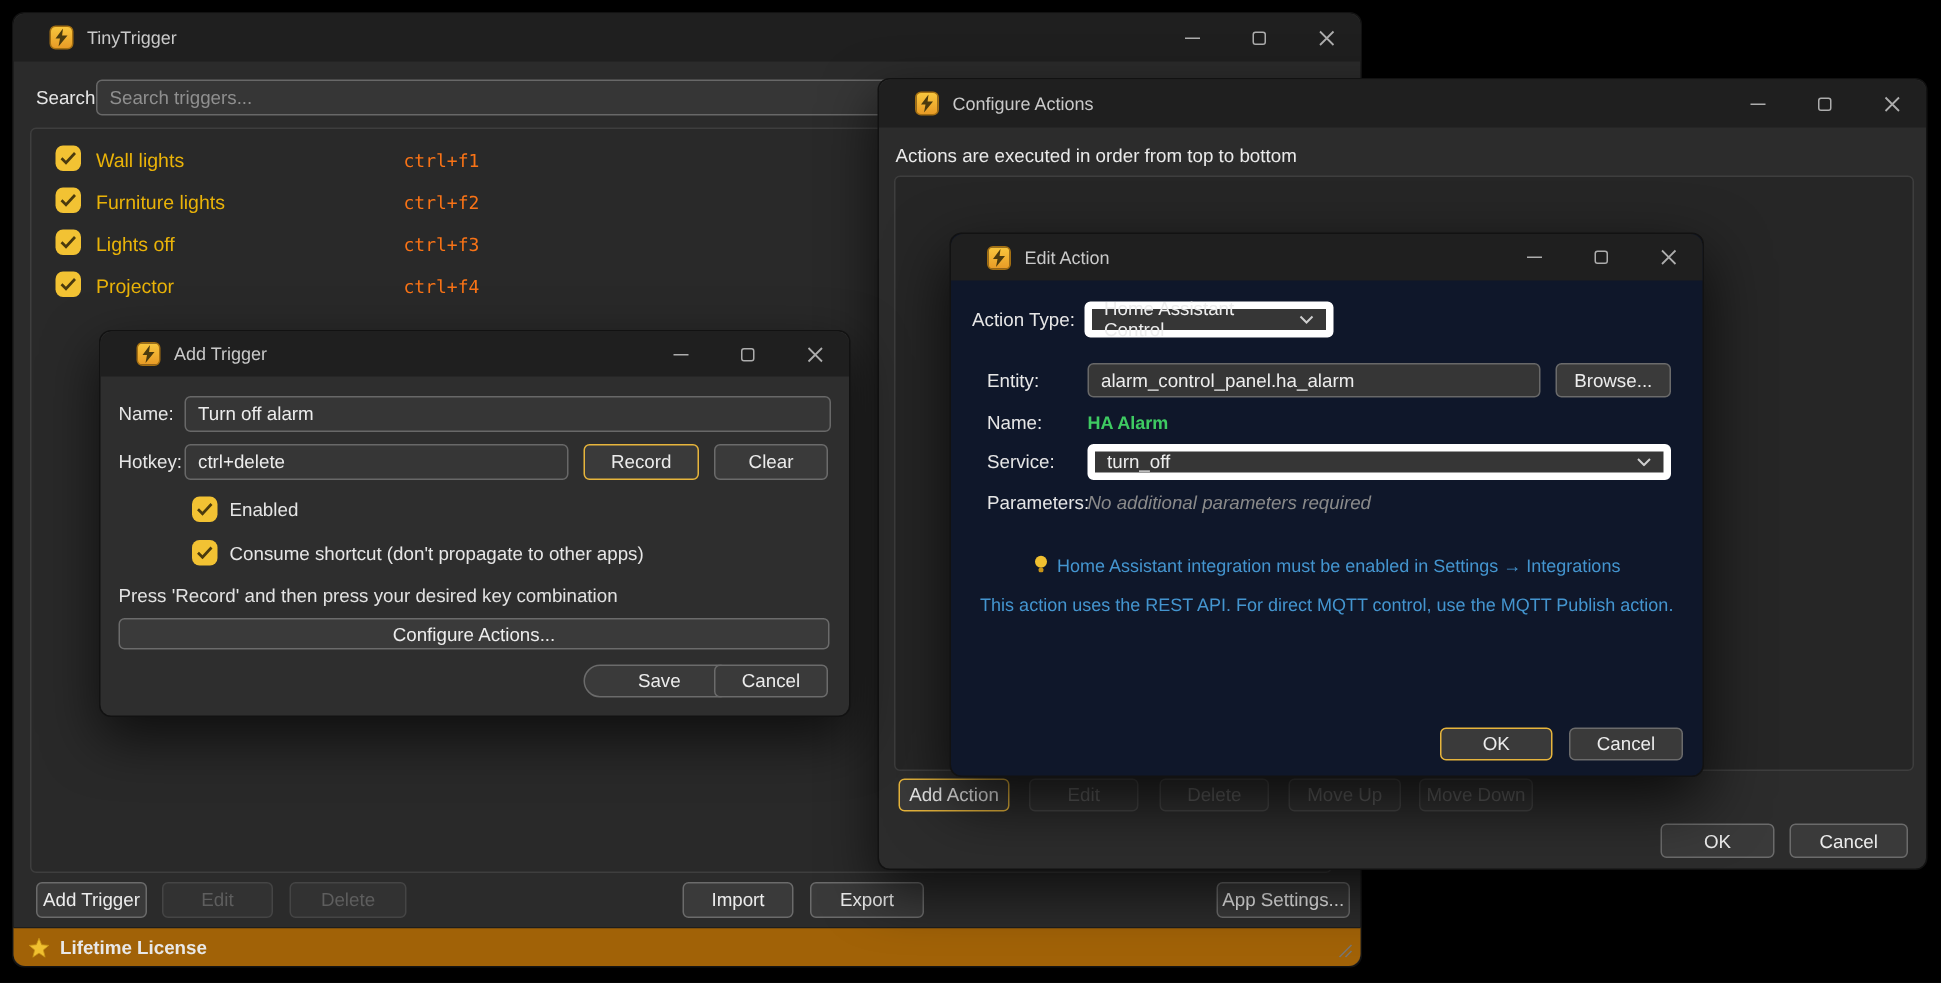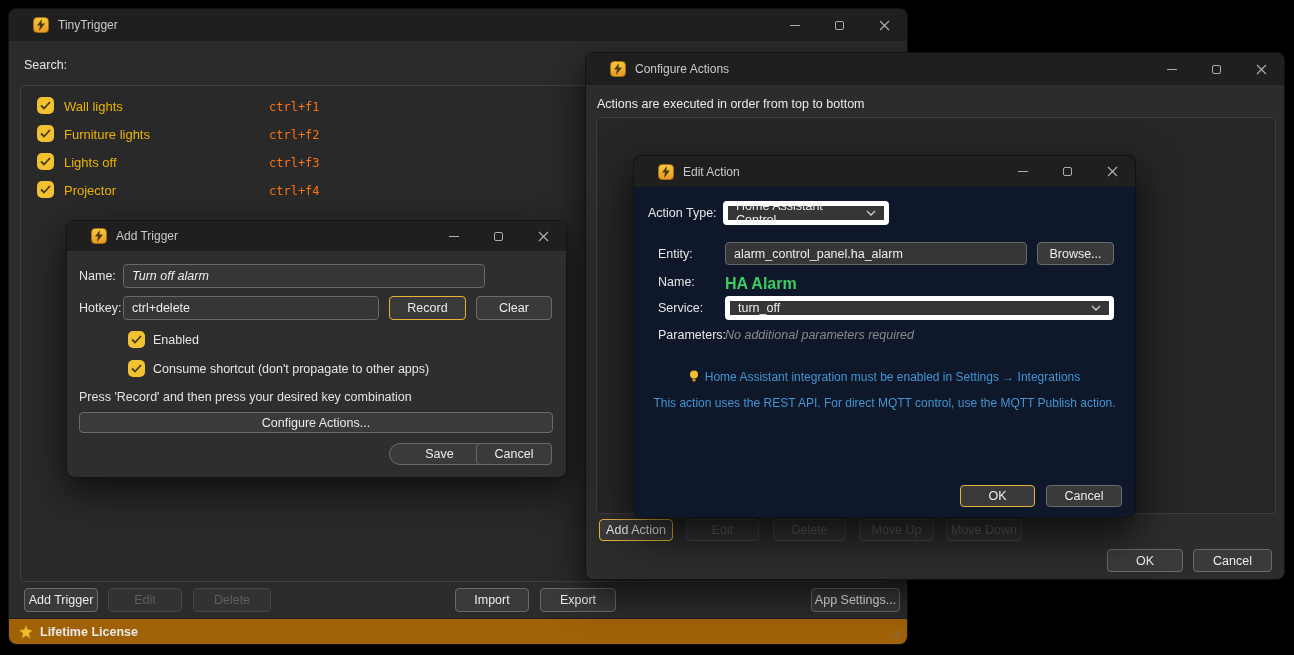--- a/index.html
+++ b/index.html
@@ -64,21 +64,21 @@
   .instruction-text { position:absolute; color:#e2e2e2; font-size:12.5px; white-space:nowrap; }
 
   
   #configure-actions-window { left:585px; top:52px; width:700px; height:528px; background:#2c2c2c; z-index:10; }
   .info-text { position:absolute; color:#eaeaea; font-size:12.5px; white-space:nowrap; }
 
   
   #edit-action-window { left:633px; top:155px; width:503px; height:363px; background:#0f172a; z-index:30;
                         box-shadow:0 16px 42px rgba(0,0,0,.75); }
   #edit-action-window .titlebar { height:31px; }
-  .value-green { position:absolute; color:#3ecb62; font-size:16px; font-weight:bold; white-space:nowrap; }
+  .value-green { position:absolute; color:#3ecb62; font-size:12px; font-weight:bold; white-space:nowrap; }
   .value-italic { position:absolute; color:#8a8a8a; font-size:12.5px; font-style:italic; white-space:nowrap; }
   .hint-line { position:absolute; left:0; width:100%; text-align:center; color:#4495cf; font-size:12px; white-space:nowrap; }
   .hint-line .bulb { display:inline-block; vertical-align:-2px; margin-right:6px; }
 </style>
 </head>
 <body>
 
 <div id="stage">
 
   <div class="window" id="main-window">
@@ -98,20 +98,21 @@
           </span>
         <span class="win-btn">
             <svg width="11" height="11" viewBox="0 0 11 11">
               <path d="M1 1 L10 10 M10 1 L1 10" stroke="#adadad" stroke-width="1.2"></path>
             </svg>
           </span>
       </span>
     </div>
 
     <span class="label" style="left:15px; top:49px;">Search:</span>
+    <input class="input" style="left: 55px; top: 44px; width: 818px;" placeholder="Search triggers...">
 
     <div class="panel" style="left:11px; top:76px; width:868px; height:497px; background:#292929;">
       <div class="trigger-row" style="top:8px;">
         <span class="checkbox">
             <svg width="11" height="9" viewBox="0 0 11 9">
               <path d="M1 4.5 L4 7.5 L10 1" stroke="#4a3a0e" stroke-width="1.8" fill="none"></path>
             </svg>
           </span>
         <span class="trigger-name">Wall lights</span>
         <span class="trigger-hotkey">ctrl+f1</span>
@@ -216,21 +217,21 @@
           </span>
         <span class="win-btn">
             <svg width="11" height="11" viewBox="0 0 11 11">
               <path d="M1 1 L10 10 M10 1 L1 10" stroke="#adadad" stroke-width="1.2"></path>
             </svg>
           </span>
       </span>
     </div>
 
     <span class="label" style="left:12px; top:48px;">Name:</span>
-    <input class="input" style="left: 56px; top: 43px; width: 362px; font-style: italic;" value="Turn off alarm">
+    <input class="input" style="left: 56px; top: 43px; width: 431px;" value="Turn off alarm">
 
     <span class="label" style="left:12px; top:80px;">Hotkey:</span>
     <input class="input" style="left: 56px; top: 75px; width: 256px;" value="ctrl+delete">
     <div class="btn accent" style="left:322px; top:75px; width:77px;">Record</div>
     <div class="btn" style="left:409px; top:75px; width:76px;">Clear</div>
 
     <span class="checkbox" style="left:61px; top:110px;">
         <svg width="11" height="9" viewBox="0 0 11 9">
           <path d="M1 4.5 L4 7.5 L10 1" stroke="#4a3a0e" stroke-width="1.8" fill="none"></path>
         </svg>

